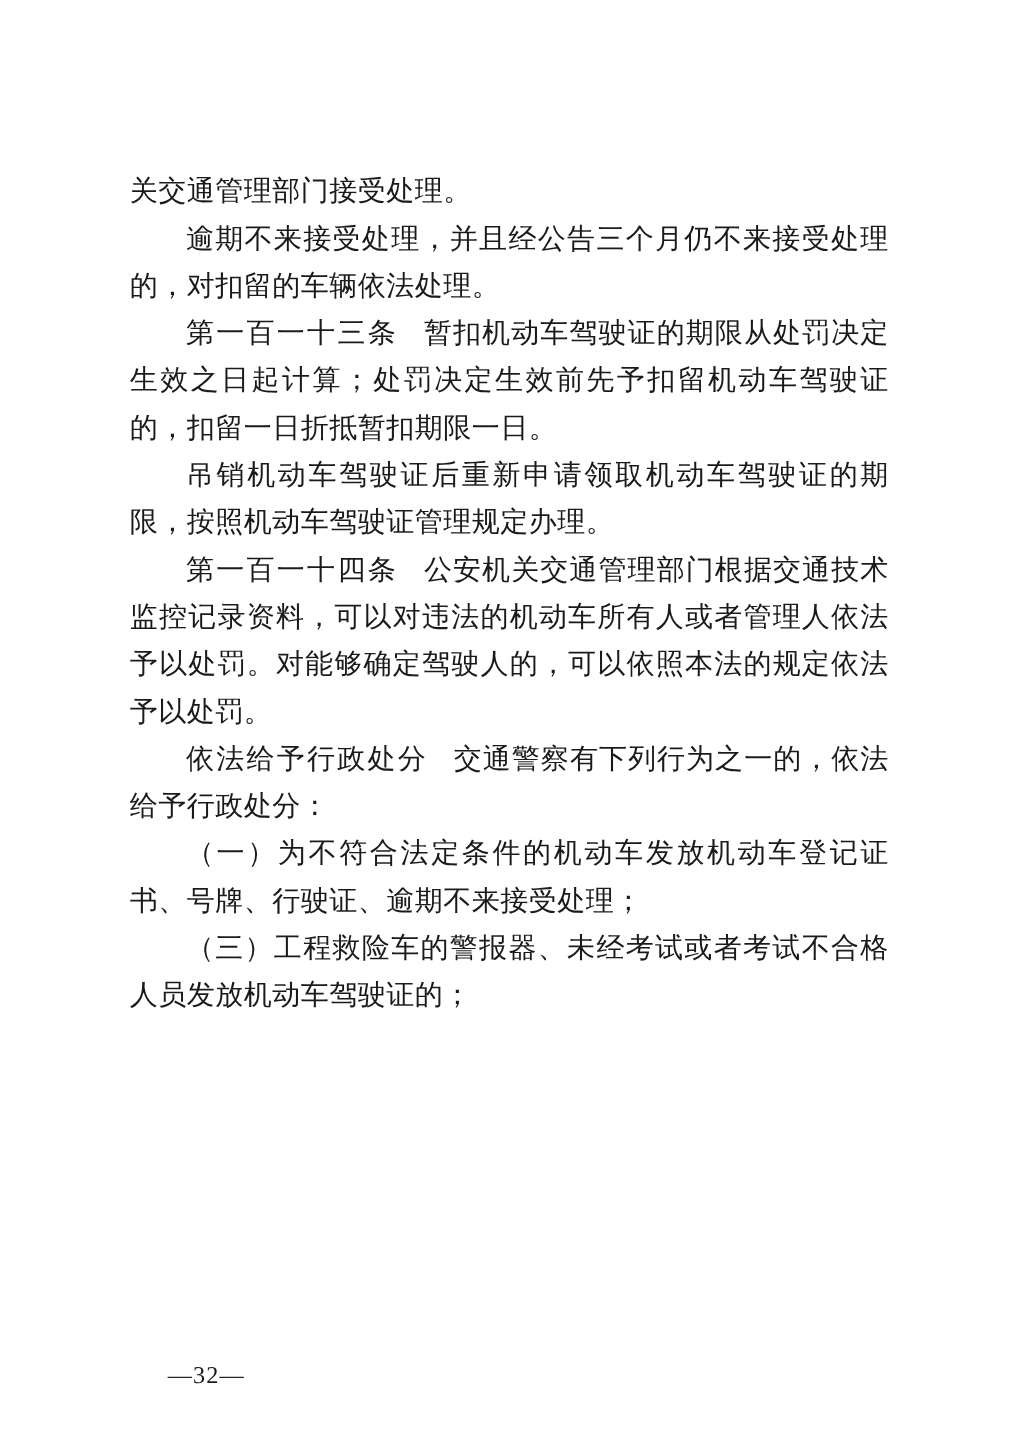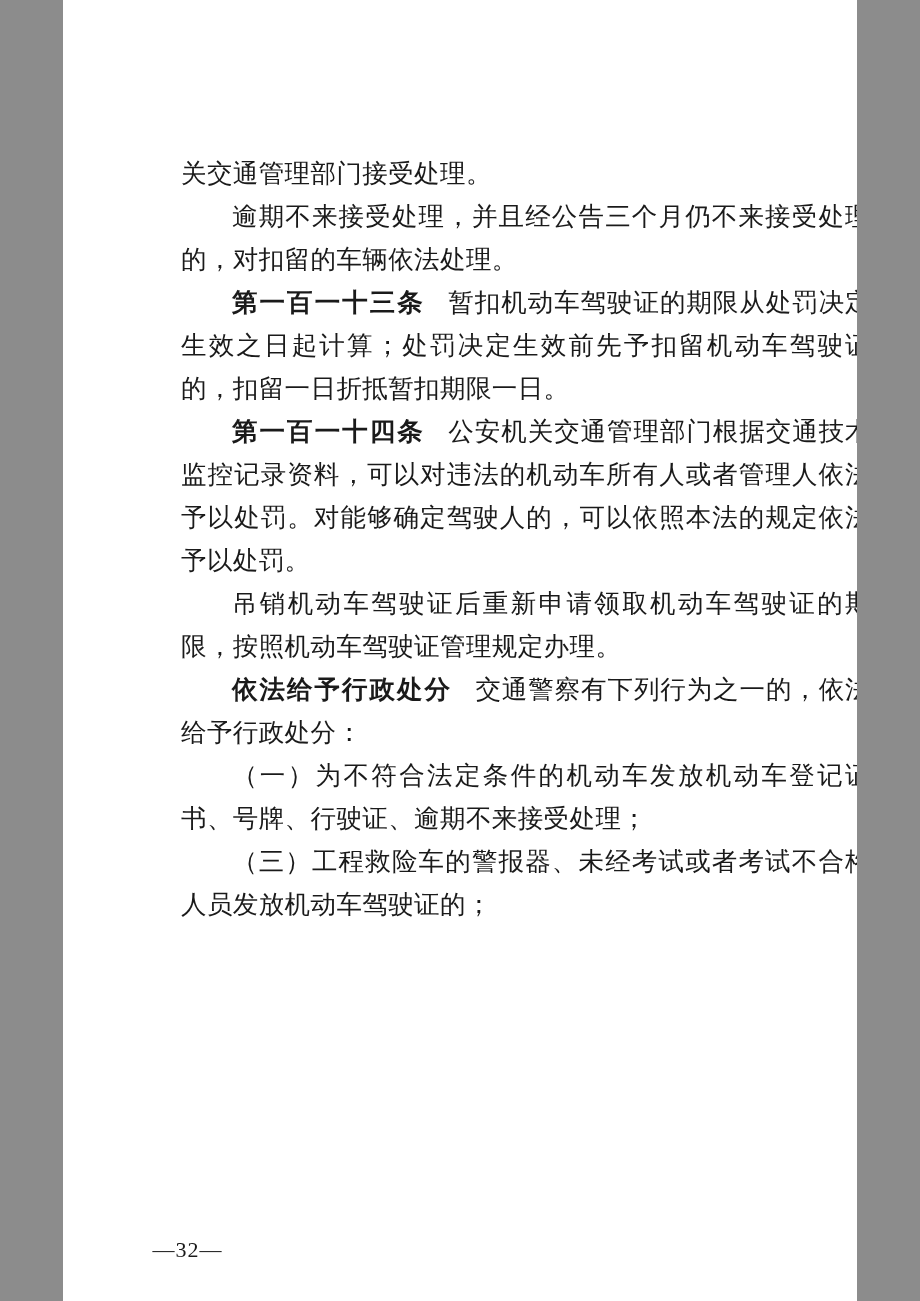--- a/index.html
+++ b/index.html
@@ -2,21 +2,21 @@
 <html><head>
 <meta charset="utf-8">
 <style>
   html, body {
     margin: 0;
     padding: 0;
     background: #8c8c8c;
   }
   .page {
     position: relative;
-    width: 794px;
+    width: 920px;
     height: 1301px;
     background: #ffffff;
     margin: 0 auto;
     box-sizing: border-box;
     overflow: hidden;
     font-family: "Liberation Serif", "DejaVu Serif", serif;
   }
   .content {
     position: absolute;
     left: 118px;
@@ -29,21 +29,21 @@
     color: #1a1a1a;
     text-align: justify;
     text-justify: inter-ideograph;
     margin: 0;
     letter-spacing: 0.4px;
   }
   .indent {
     text-indent: 2em;
   }
   .article-no {
-    font-weight: bold;
+    font-weight: normal;
     letter-spacing: 1.5px;
   }
   .gap {
     display: inline-block;
     width: 0.9em;
   }
   .page-number {
     position: absolute;
     left: 0;
     right: 0;
@@ -69,25 +69,25 @@
 
     <p class="para indent">
       <span>逾期不来接受处理，并且经公告三个月仍不来接受处理的，对扣留的车辆依法处理。</span>
     </p>
 
     <p class="para indent">
       <span class="article-no">第一百一十三条</span><span class="gap"></span><span>暂扣机动车驾驶证的期限从处罚决定生效之日起计算；处罚决定生效前先予扣留机动车驾驶证的，扣留一日折抵暂扣期限一日。</span>
     </p>
 
     <p class="para indent">
-      <span class="article-no">第一百一十四条</span><span class="gap"></span><span>公安机关交通管理部门根据交通技术监控记录资料，可以对违法的机动车所有人或者管理人依法予以处罚。对能够确定驾驶人的，可以依照本法的规定依法予以处罚。</span>
+      <span>吊销机动车驾驶证后重新申请领取机动车驾驶证的期限，按照机动车驾驶证管理规定办理。</span>
     </p>
 
     <p class="para indent">
-      <span>吊销机动车驾驶证后重新申请领取机动车驾驶证的期限，按照机动车驾驶证管理规定办理。</span>
+      <span class="article-no">第一百一十四条</span><span class="gap"></span><span>公安机关交通管理部门根据交通技术监控记录资料，可以对违法的机动车所有人或者管理人依法予以处罚。对能够确定驾驶人的，可以依照本法的规定依法予以处罚。</span>
     </p>
 
     <p class="para indent">
       <span class="article-no">依法给予行政处分</span><span class="gap"></span><span>交通警察有下列行为之一的，依法给予行政处分：</span>
     </p>
 
     <p class="para indent">
       <span>（一）为不符合法定条件的机动车发放机动车登记证书、号牌、行驶证、逾期不来接受处理；</span>
     </p>
 

